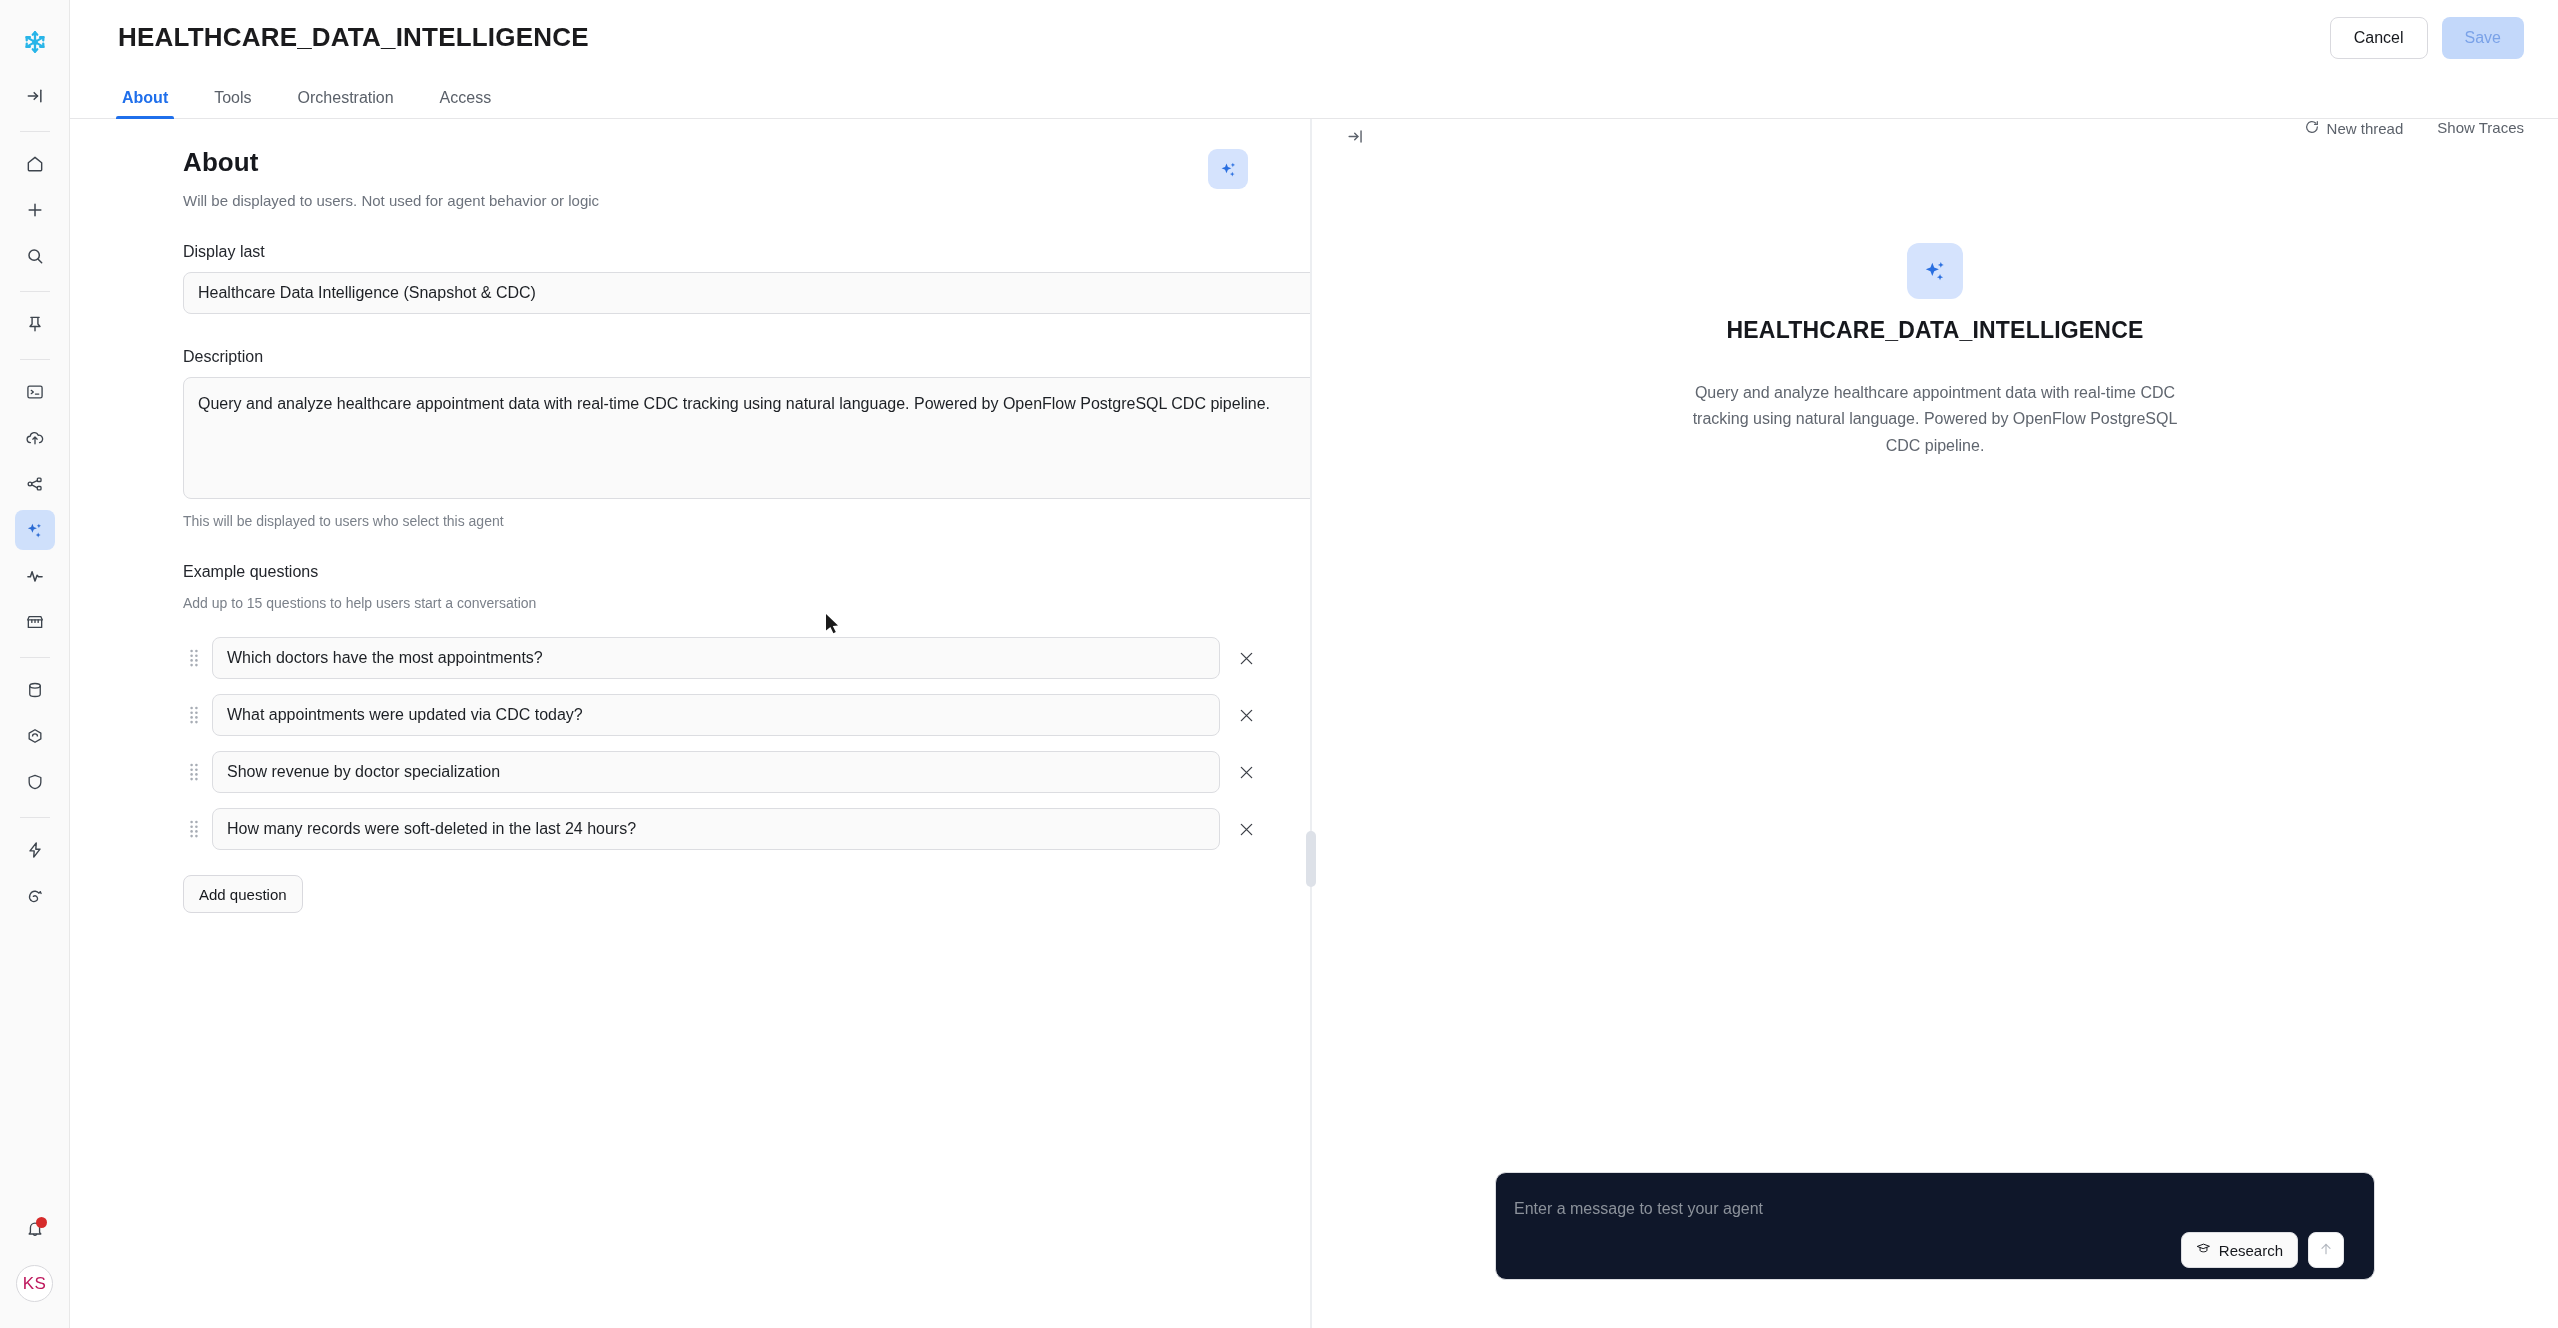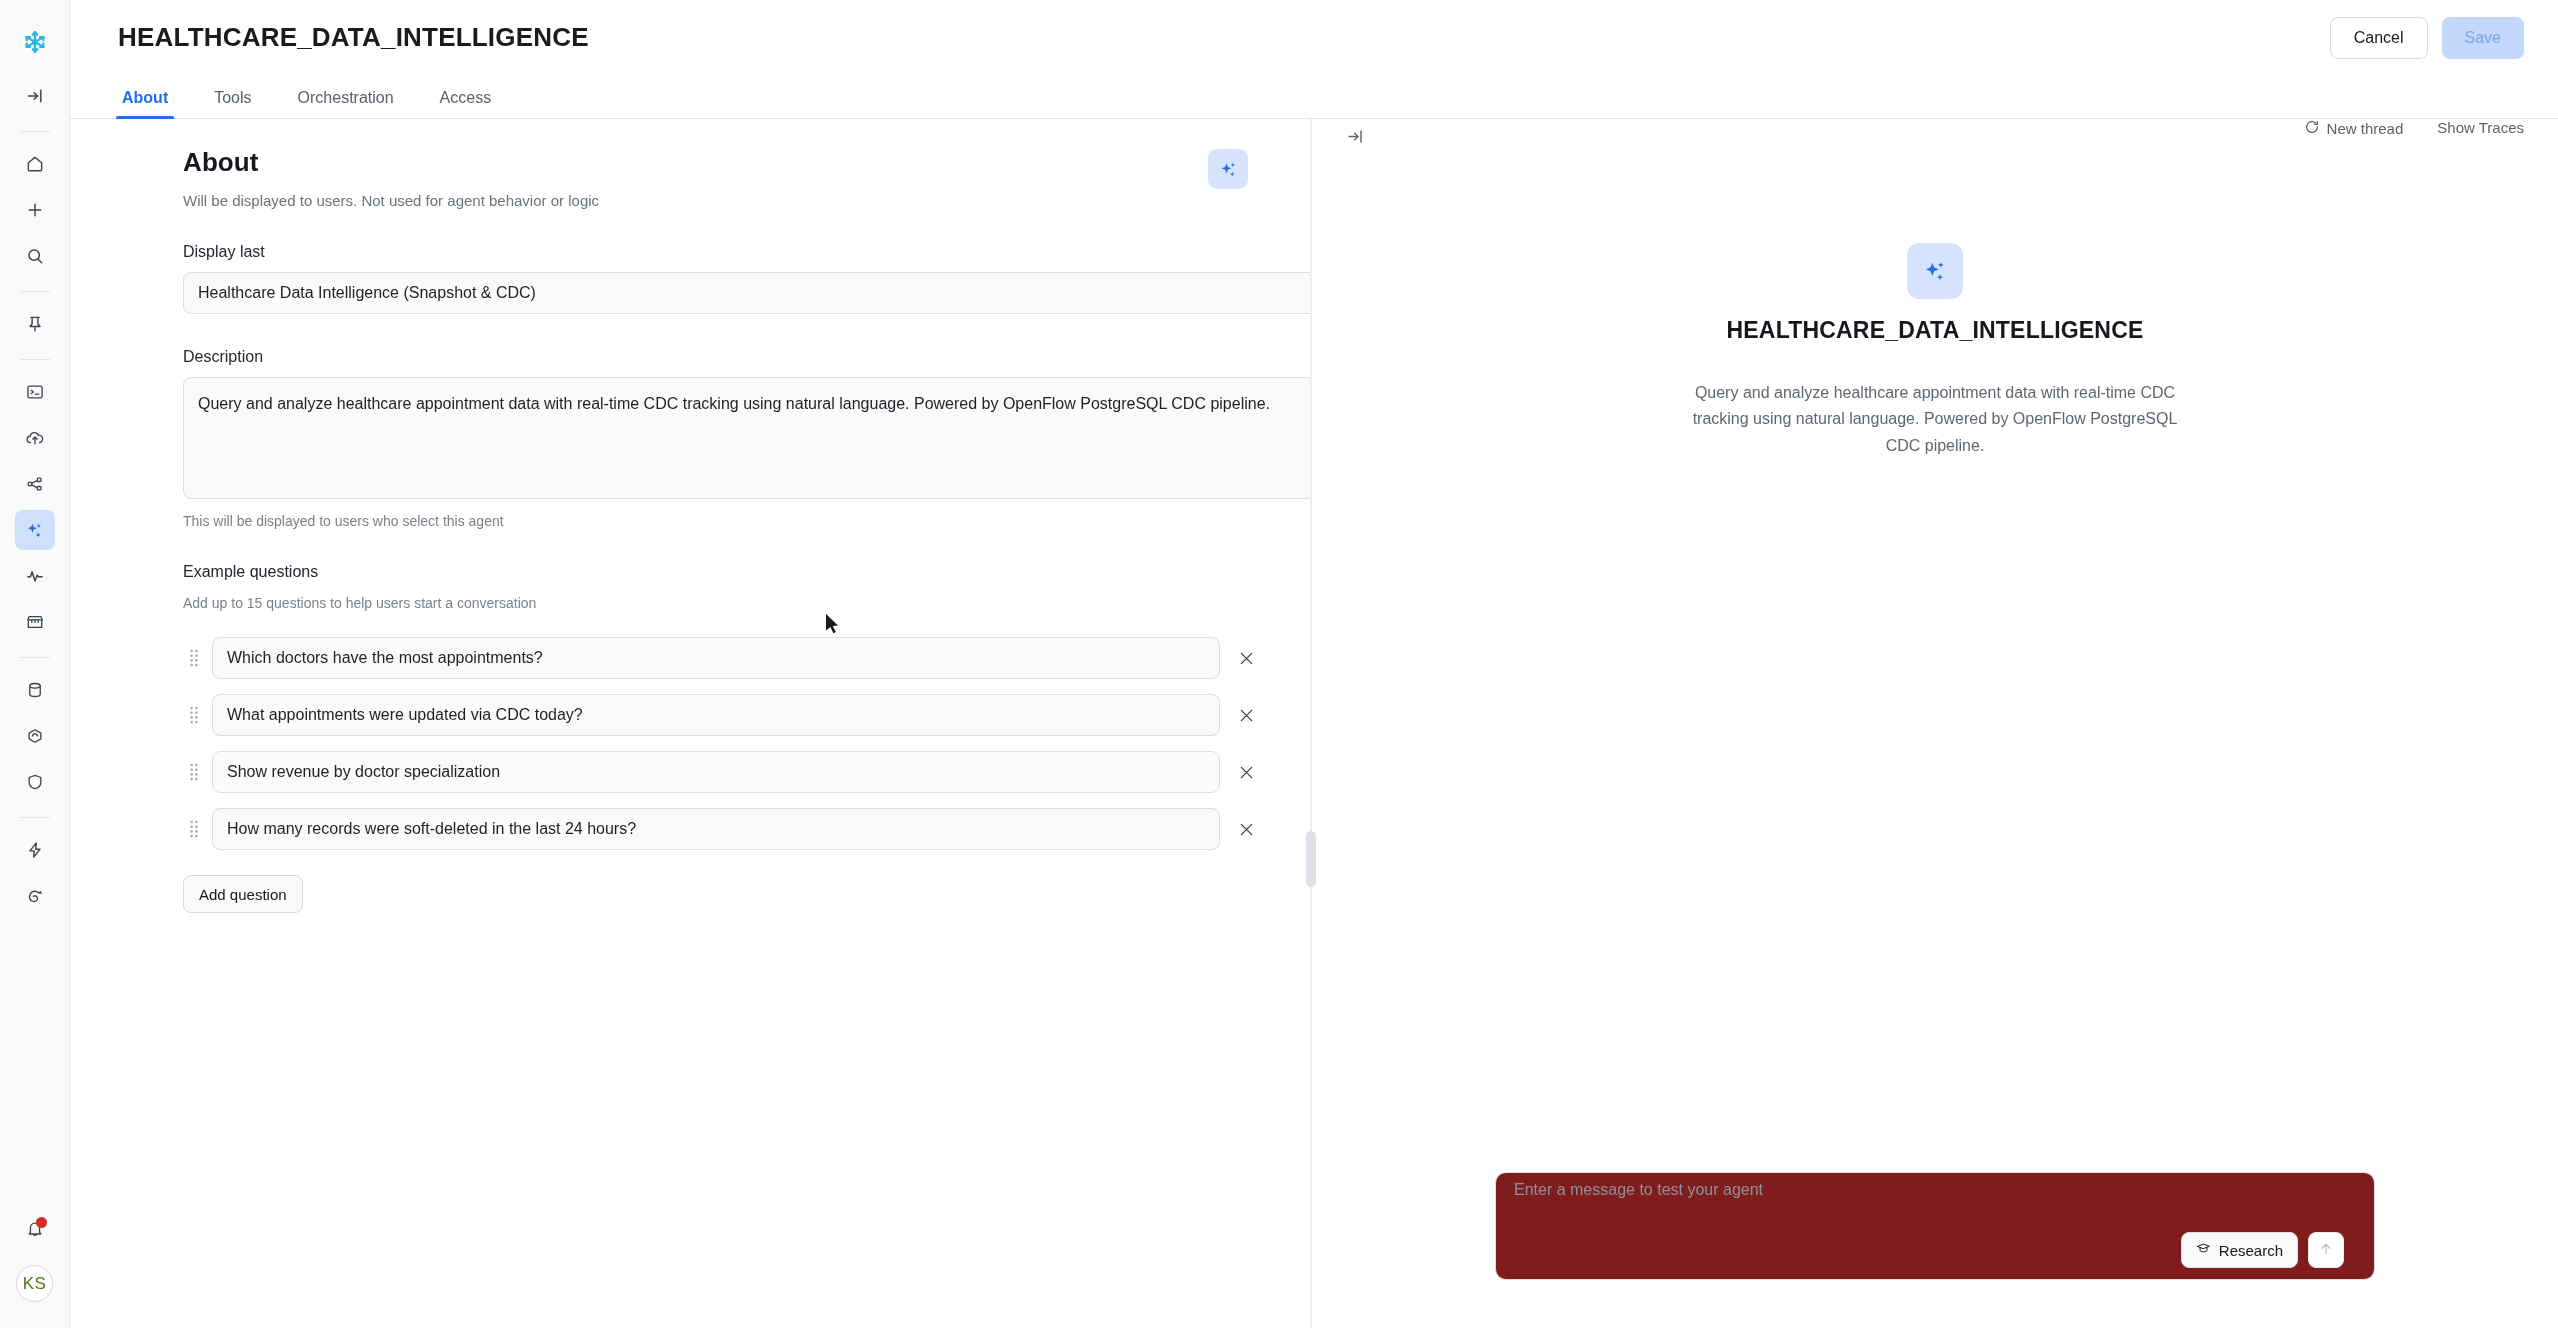--- a/index.html
+++ b/index.html
@@ -35,21 +35,21 @@
   .rail-sep { width: 30px; height: 1px; background: #e4e4e6; margin: 9px 0 12px 0; }
   .rail-spacer { flex: 1 1 auto; }
   .notif-dot {
     position: absolute; width: 11px; height: 11px; border-radius: 50%;
     background: #d62b2b; top: 8px; right: 8px;
   }
   .avatar {
     width: 37px; height: 37px; border-radius: 50%;
     border: 1px solid #d8d8dc; background: #fff;
     display: flex; align-items: center; justify-content: center;
-    font-size: 17px; color: #4d7c0f; letter-spacing: .3px;
+    font-size: 17px; color: #be185d; letter-spacing: .3px;
     margin-bottom: 26px; margin-top: 10px;
   }
 
   
   .main { flex: 1 1 auto; display: flex; flex-direction: column; height: 100%; min-width: 0; }
 
   .topbar {
     height: 75px; flex: 0 0 75px;
     display: flex; align-items: center;
     padding: 0 34px 0 48px;
@@ -198,22 +198,22 @@
     margin-top: 18px; letter-spacing: .2px;
   }
   .agent-desc {
     font-size: 16px; color: #60666f; line-height: 1.65;
     text-align: center; width: 510px; margin-top: 36px;
   }
   .chat-wrap { padding: 0 0 48px 0; display: flex; justify-content: center; }
   .chat-box {
     width: 880px; height: 108px;
     border: 1px solid #dcdde1; border-radius: 11px;
-    background: #7f1d1d; position: relative;
-    padding: 8px 18px;
+    background: #0f172a; position: relative;
+    padding: 27px 18px;
   }
   .chat-placeholder { font-size: 16px; color: #8c929b; }
   .chat-actions {
     position: absolute; right: 30px; bottom: 11px;
     display: flex; align-items: center; gap: 10px;
   }
   .btn-research {
     height: 36px; padding: 0 14px;
     border: 1px solid #dcdde1; border-radius: 8px;
     background: #fafafa; color: #16181d; font-size: 15px;

